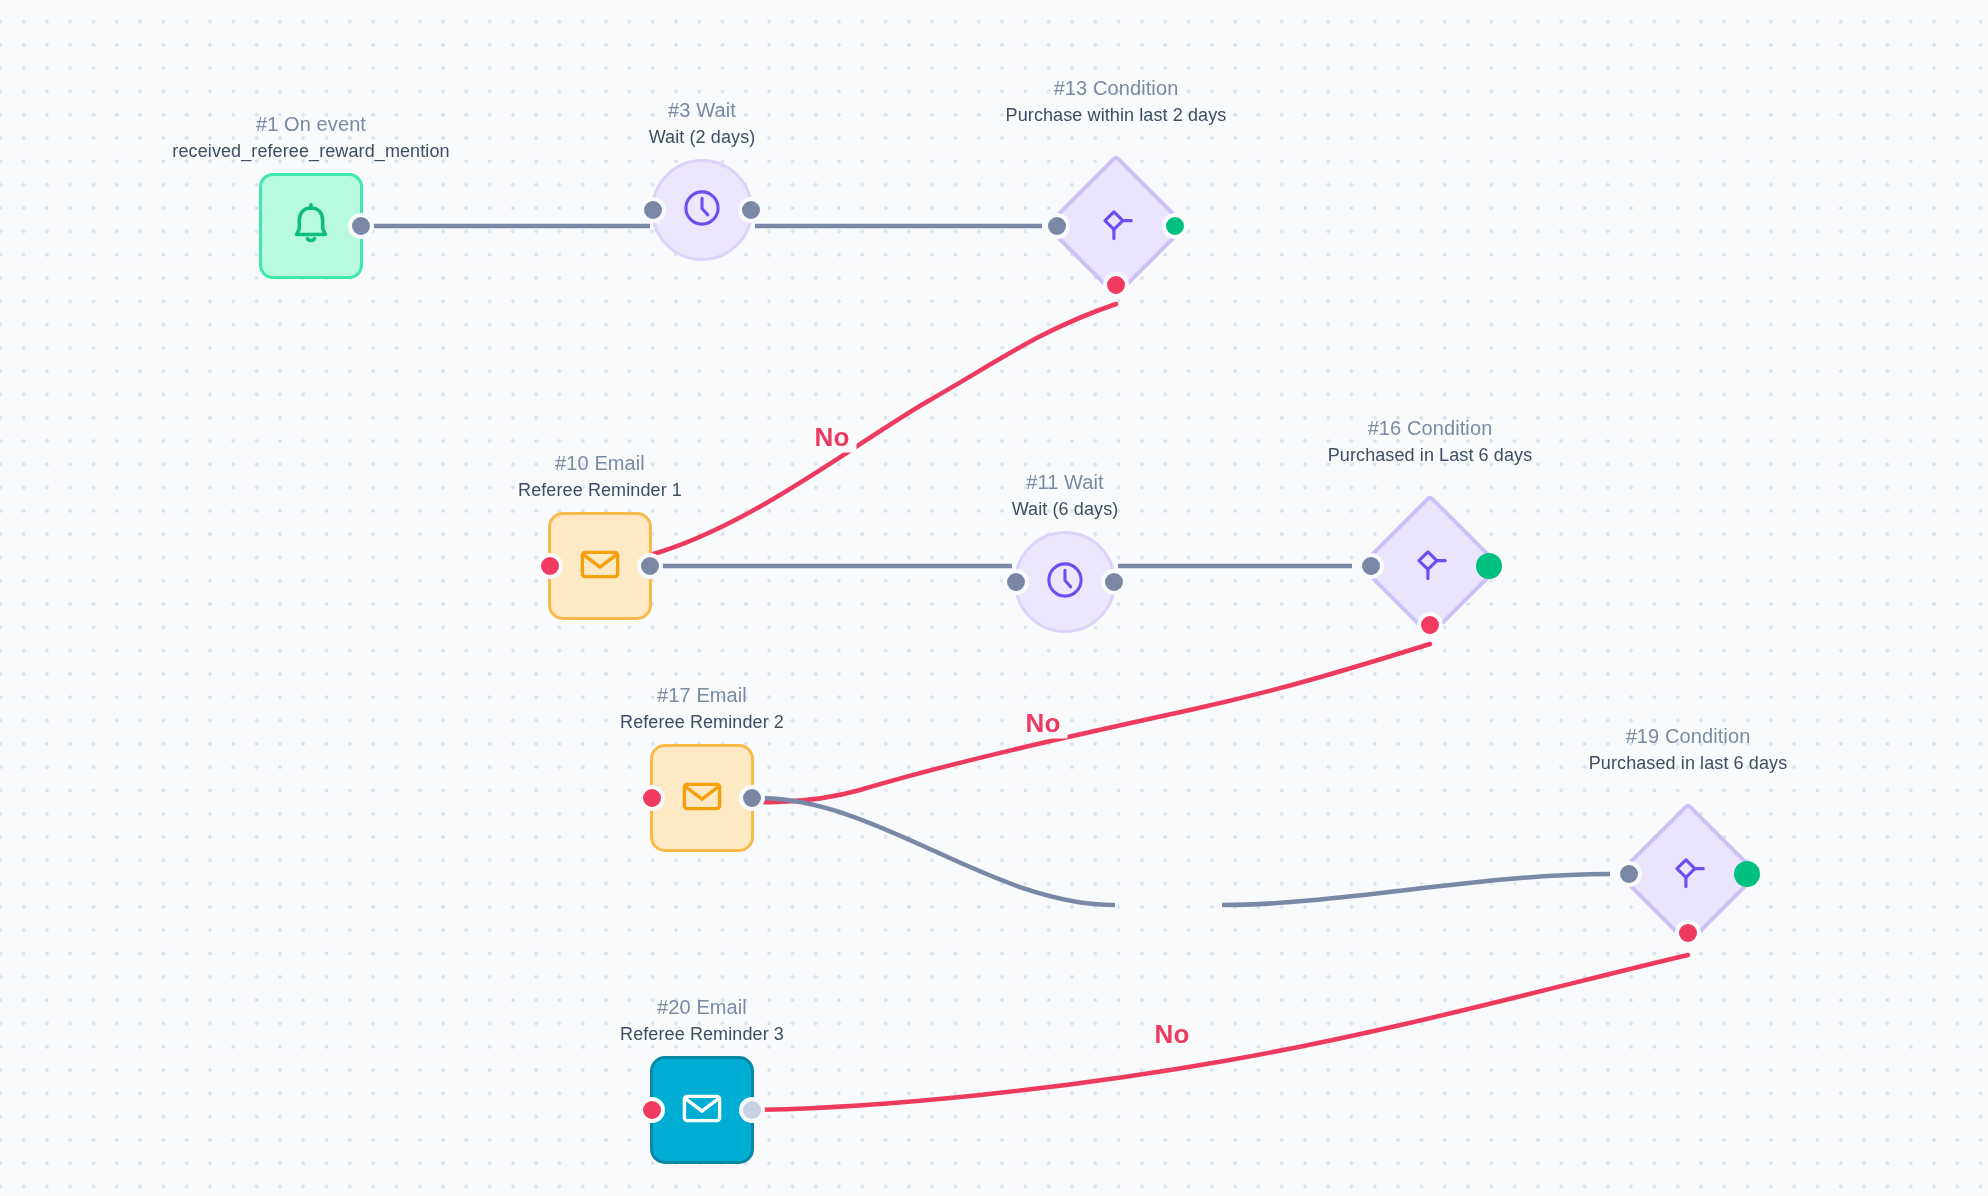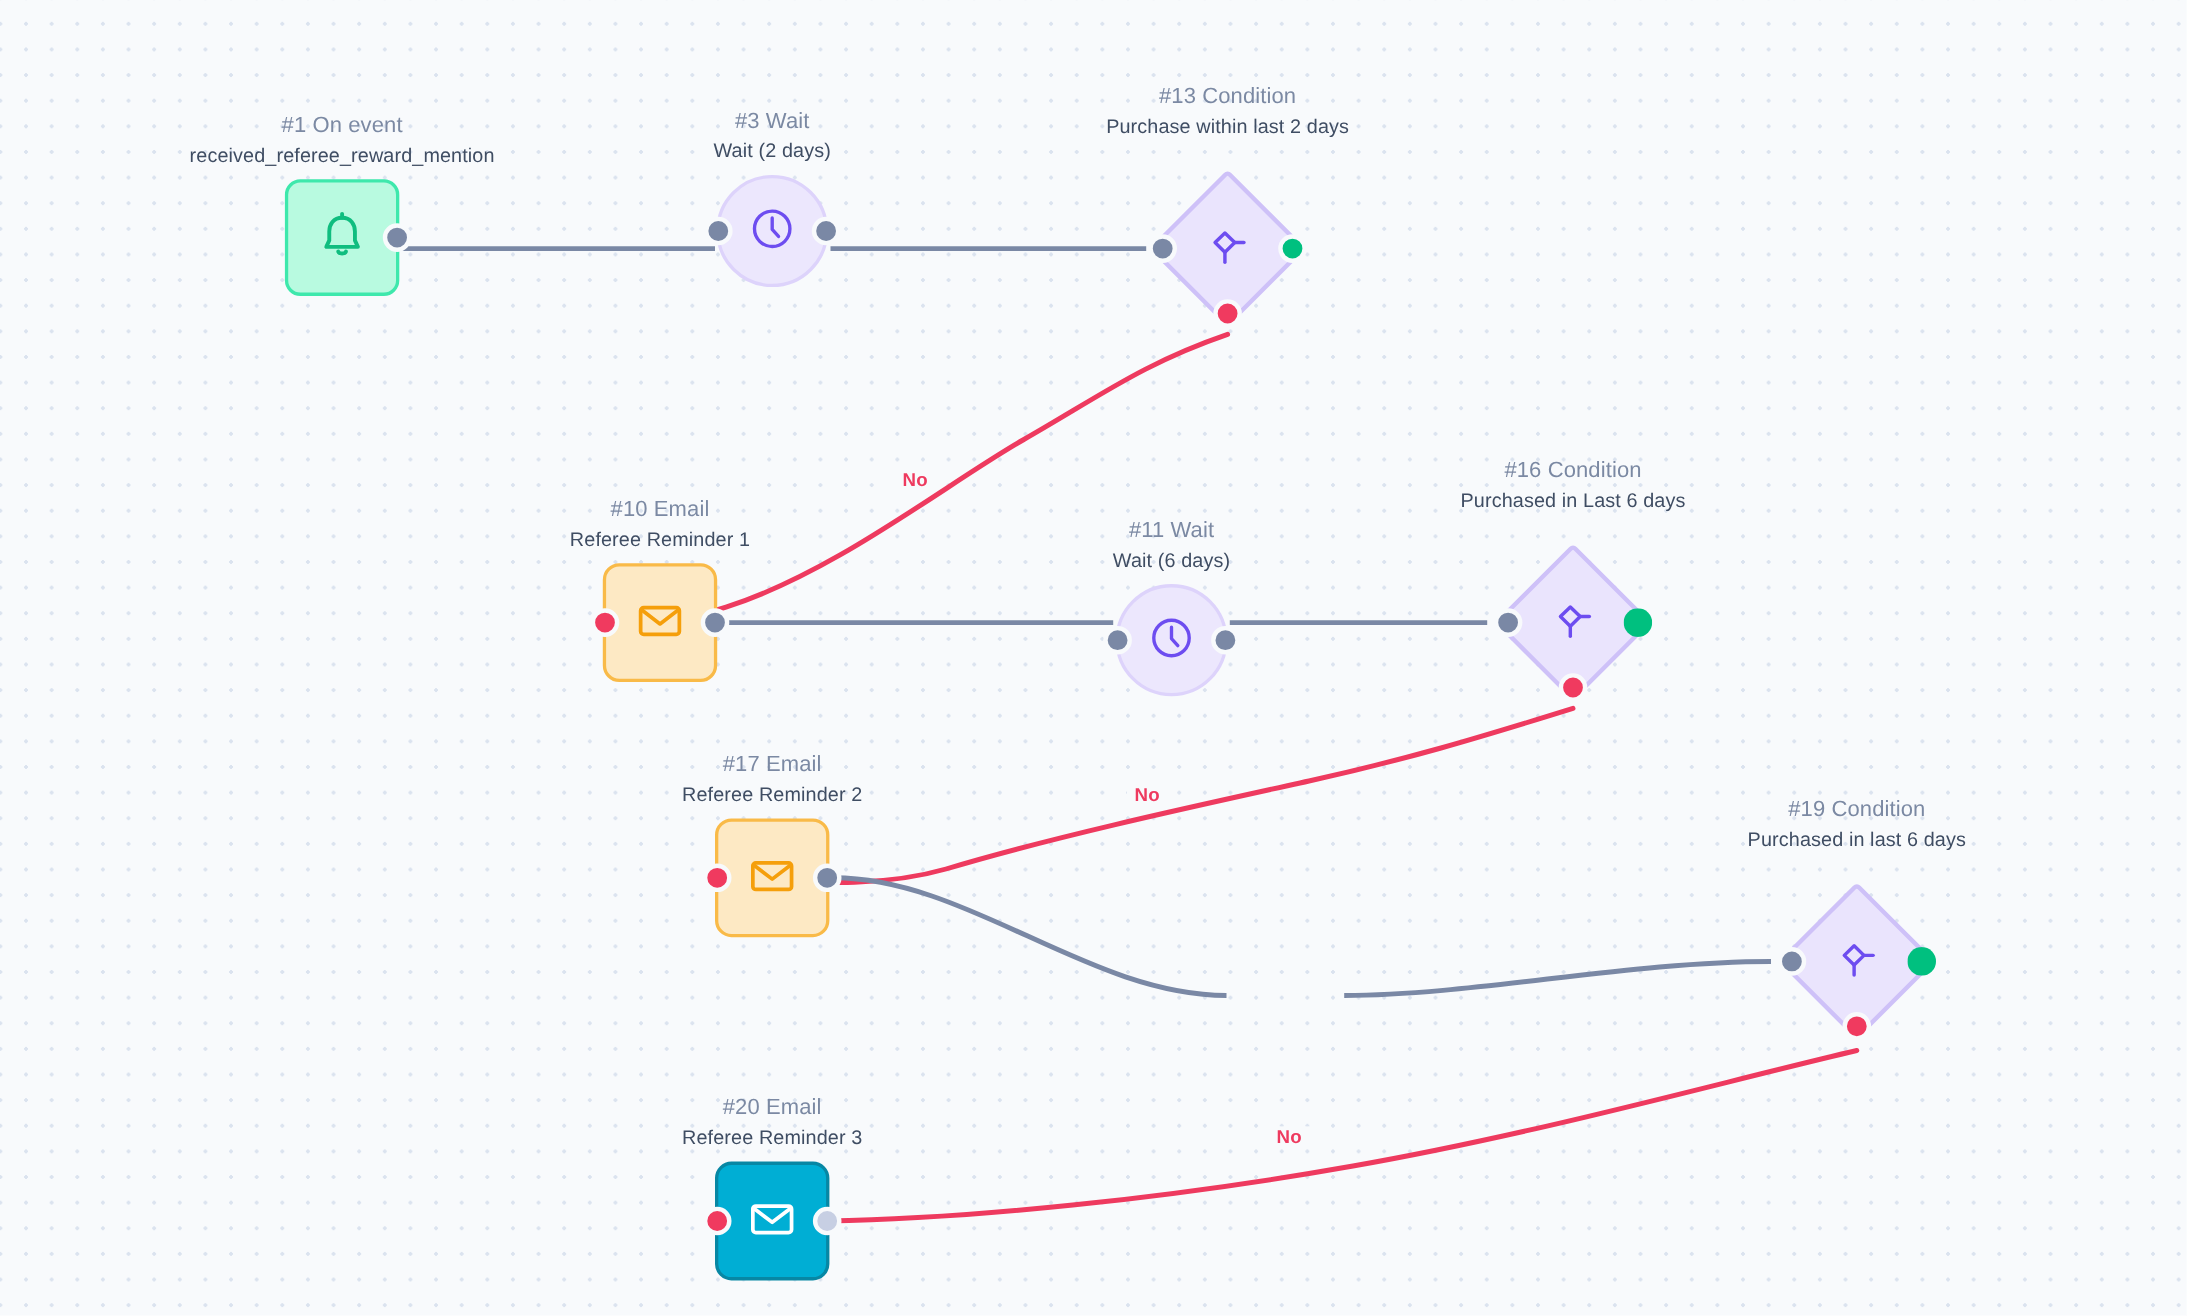--- a/index.html
+++ b/index.html
@@ -109,21 +109,21 @@
   
   .diamond-wrap { position: relative; width: 144px; height: 144px; display:flex; align-items:center; justify-content:center; }
   .dh-left   { left: 0px;   top: 50%; transform: translateY(-50%); }
   .dh-right  { right: 0px;  top: 50%; transform: translateY(-50%); }
   .dh-bottom { left: 50%;   bottom: 0px; transform: translateX(-50%); }
 
   
   .edge-label {
     position: absolute;
     transform: translate(-50%, -50%);
-    font-size: 17px;
+    font-size: 26px;
     font-weight: bold;
     color: #ee3a5f;
     background: #f8fafc;
     padding: 0 7px;
     z-index: 4;
     letter-spacing: .2px;
   }
 </style>
 </head>
 <body>
@@ -153,21 +153,21 @@
     <path d="M 1222 905 C 1340 905 1480 874 1610 874" fill="none" stroke="#7a88a5" stroke-width="4.5"></path>
 
     <path d="M 1688 955 C 1560 985 1400 1030 1230 1060
              C 1060 1090 880 1108 752 1110" fill="none" stroke="#ee3a5f" stroke-width="4.5" stroke-linecap="round"></path>
   </svg>
 
   <div class="edge-label" style="left:832px; top:437px;">No</div>
   <div class="edge-label" style="left:1043px; top:723px;">No</div>
   <div class="edge-label" style="left:1172px; top:1034px;">No</div>
 
-  <div class="node" style="left:311px; top:216px;">
+  <div class="node" style="left:311px; top:226px;">
     <div class="node-labels">
       <div class="node-sub">#1 On event</div>
       <div class="node-title clip-title">received_referee_reward_mention</div>
     </div>
     <div class="shape shape-trigger">
       <span class="glyph">
         <svg width="50" height="52" viewBox="0 0 24 24" fill="none" stroke="#0fbd7f" stroke-width="1.7" stroke-linecap="round" stroke-linejoin="round">
           <path d="M12 2.6 L12 4.3"></path>
           <path d="M12 4.3 C8.2 4.3 6.4 7.1 6.4 10.3 L6.4 14.2 L5.1 17 L18.9 17 L17.6 14.2 L17.6 10.3 C17.6 7.1 15.8 4.3 12 4.3 Z"></path>
           <path d="M10.3 19 C10.8 20.2 13.2 20.2 13.7 19"></path>

